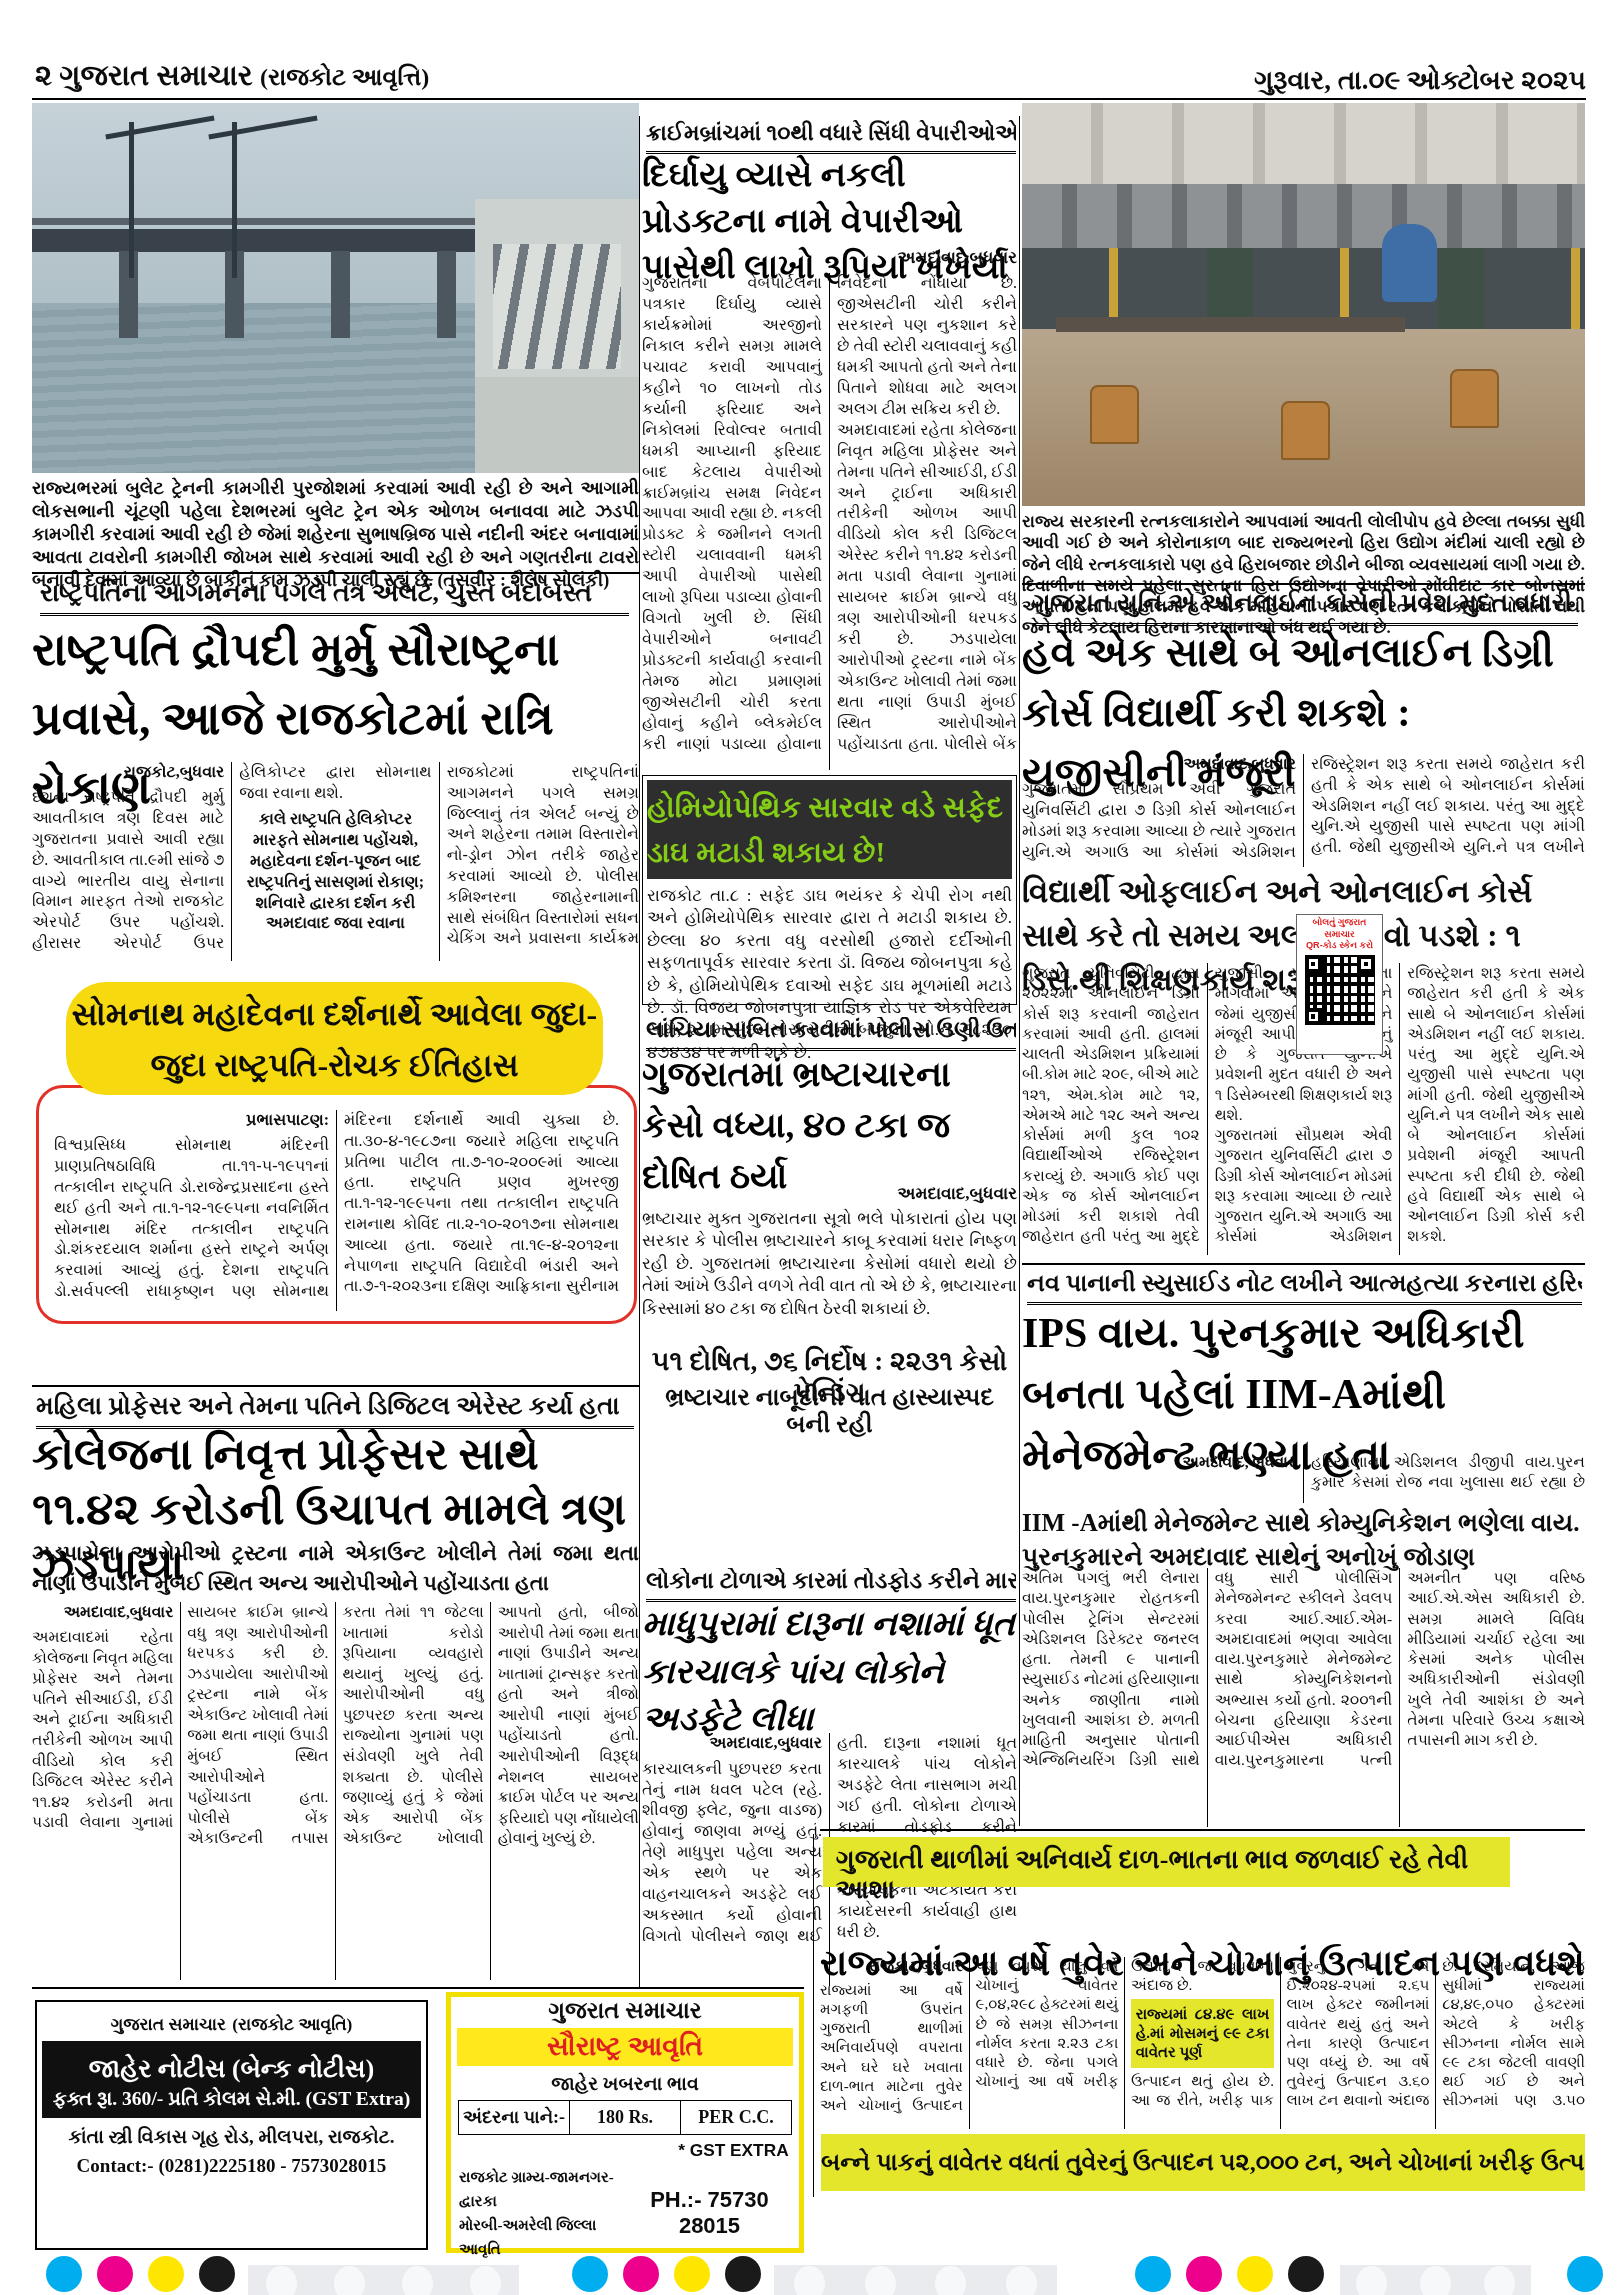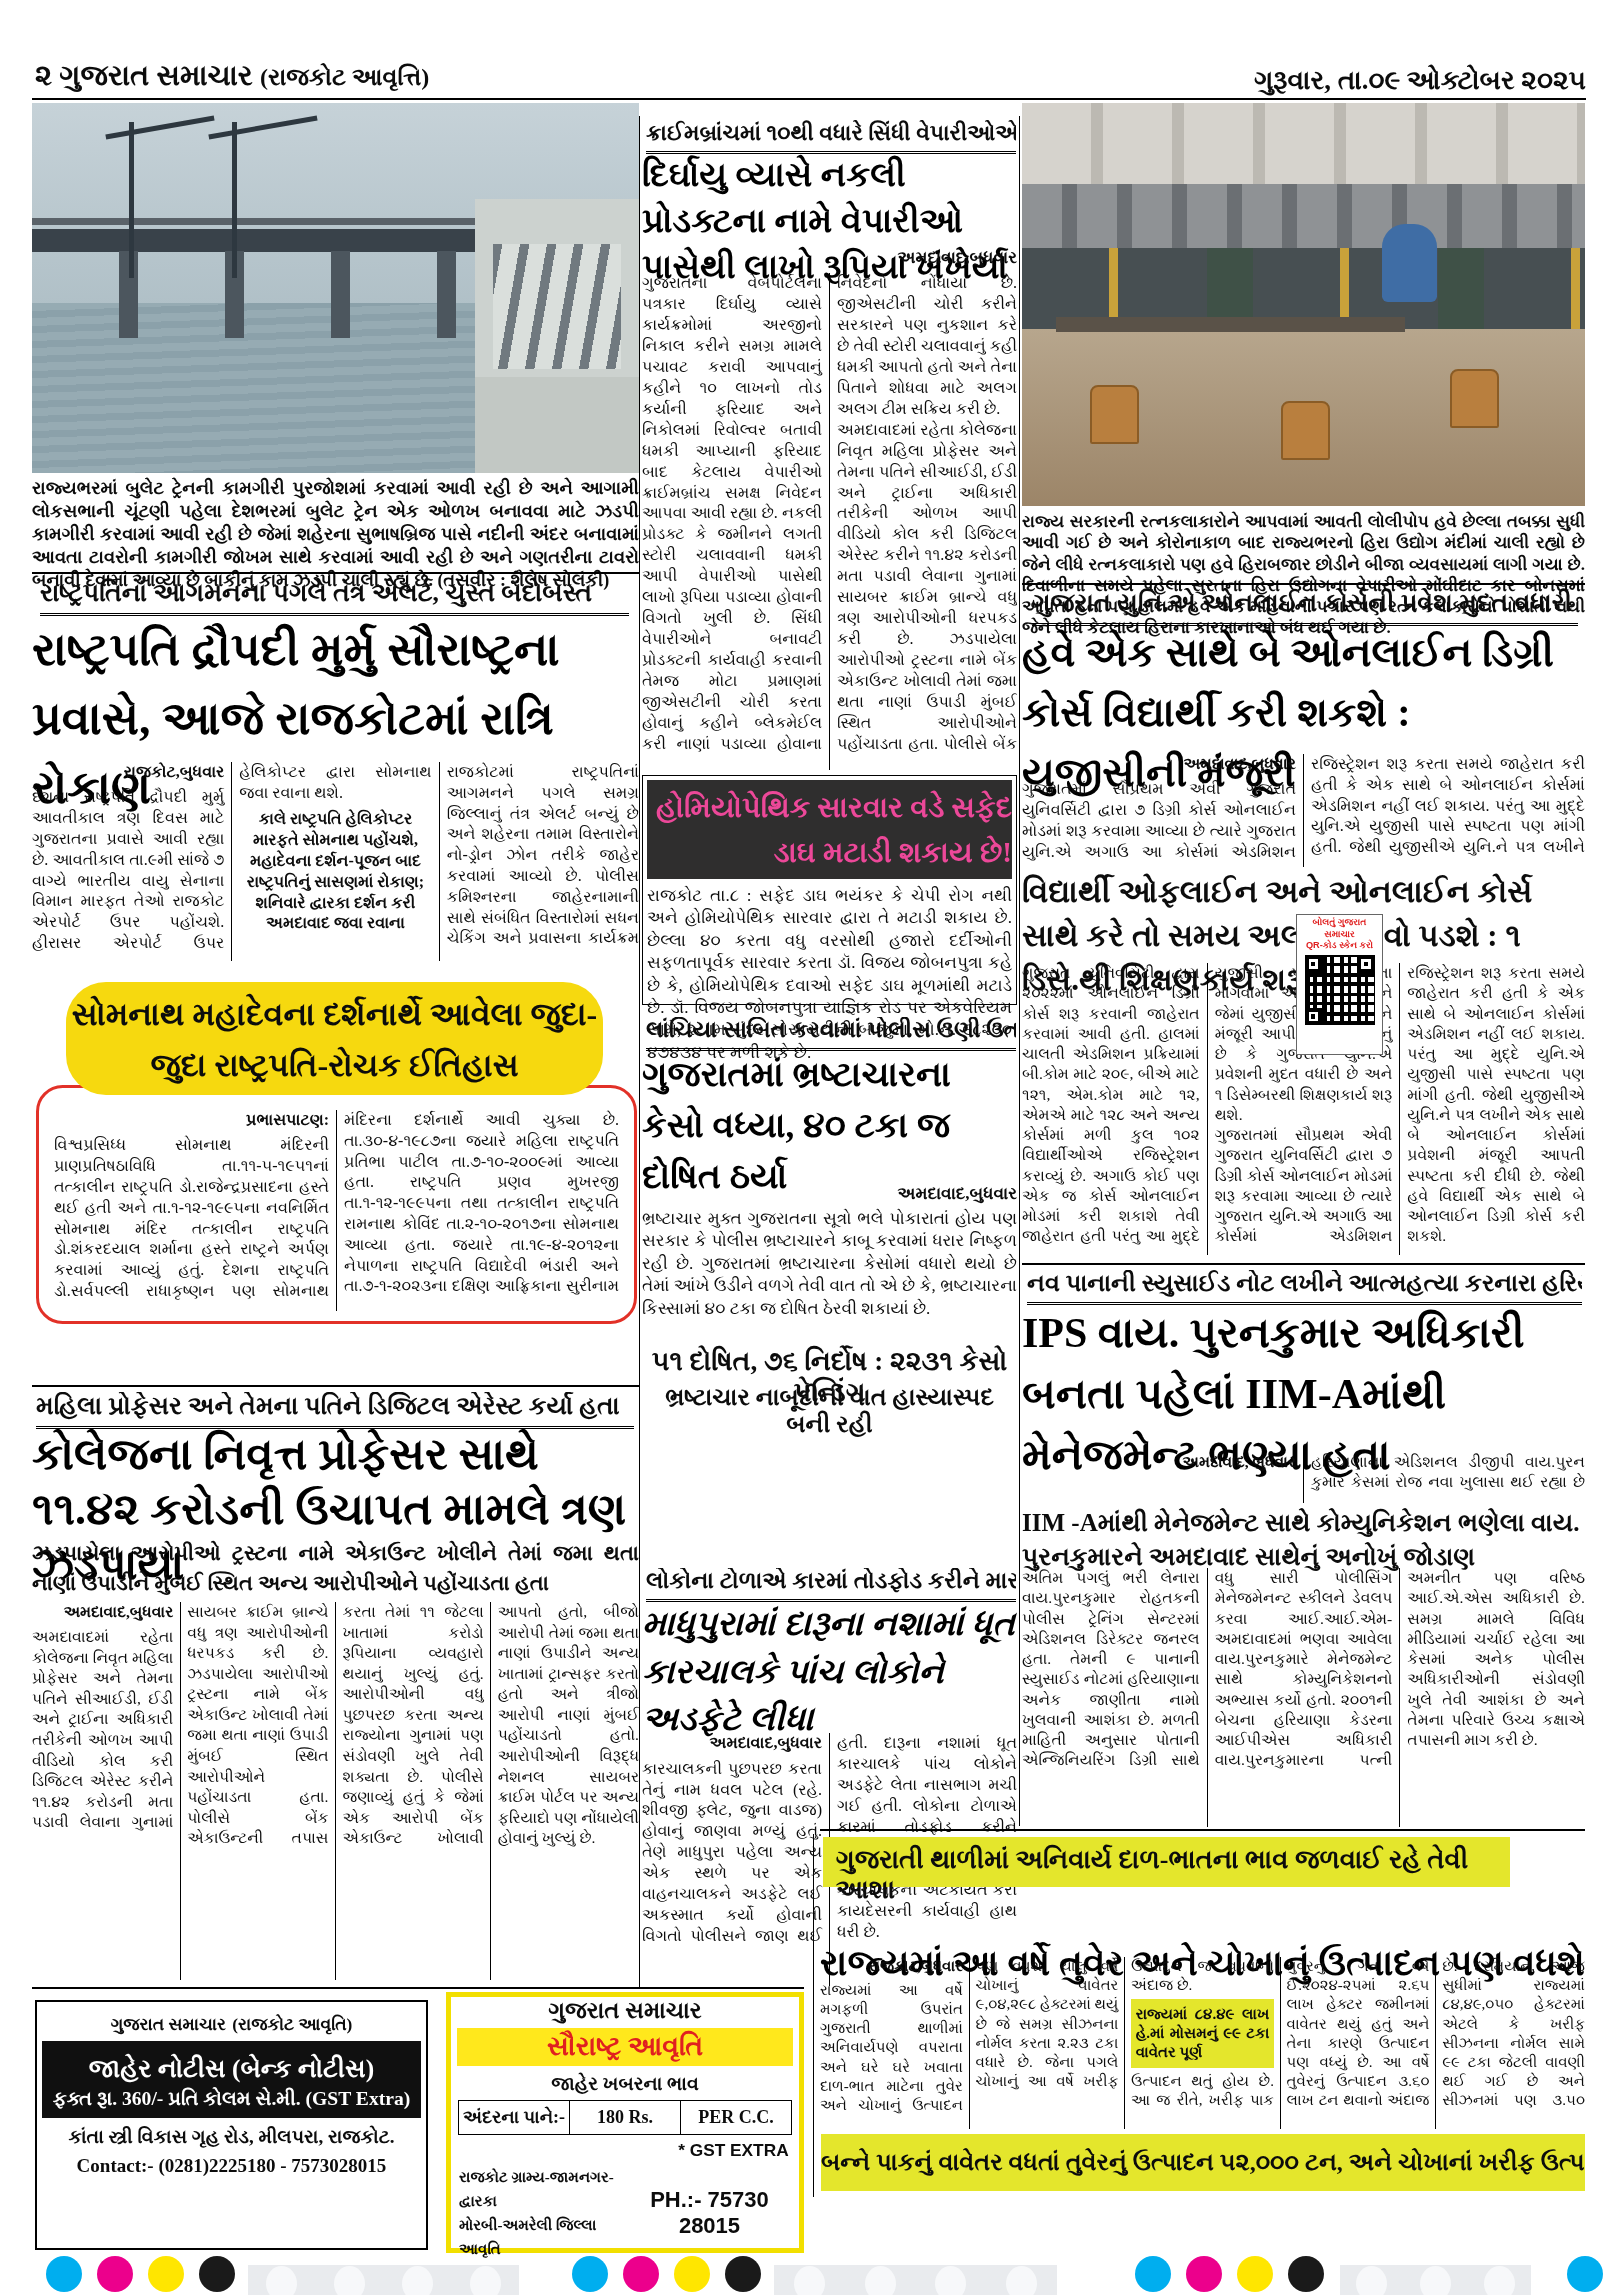--- a/index.html
+++ b/index.html
@@ -56,21 +56,21 @@
   #profKick{left:36px;top:1392px;width:598px;font-size:25px;}
   #profHead{left:32px;top:1427px;width:607px;height:107px;font-size:44px;line-height:1.25;}
   #profSub{left:32px;top:1539px;width:607px;height:60px;font-size:21px;line-height:1.42;font-weight:bold;}
   #profBody{left:32px;top:1602px;width:607px;height:378px;font-size:15.6px;line-height:1.32;}
   
   #fraudKick{left:646px;top:120px;width:370px;font-size:22px;}
   #fraudHead{left:642px;top:152px;width:375px;height:92px;font-size:34px;line-height:1.35;}
   #fraudDl{left:642px;top:248px;width:375px;font-size:17px;font-weight:bold;text-align:right;}
   #fraudBody{left:642px;top:273px;width:375px;height:497px;font-size:16px;line-height:1.31;}
   #homeoWrap{left:642px;top:775px;width:375px;height:230px;border:1.7px solid #000;box-sizing:border-box;padding:4px;}
-  #homeoTitle{background:#2f2e2e;color:#ec4899;text-align:right;font-size:29px;font-weight:bold;line-height:1.55;padding:4.6px 0;}
+  #homeoTitle{background:#2f2e2e;color:#84cc16;text-align:left;font-size:29px;font-weight:bold;line-height:1.55;padding:4.6px 0;}
   #homeoBody{font-size:17px;line-height:1.32;padding-top:5.8px;}
   #corrKick{left:646px;top:1017px;width:370px;font-size:23px;}
   #corrHead{left:642px;top:1050px;width:375px;height:132px;font-size:35px;line-height:1.45;}
   #corrDl{left:642px;top:1184px;width:375px;font-size:17px;font-weight:bold;text-align:right;}
   #corrIntro{left:642px;top:1208px;width:375px;height:135px;font-size:17px;line-height:1.32;}
   #corrSub1{left:642px;top:1346px;width:375px;font-size:27px;font-weight:bold;text-align:center;}
   #corrSub2{left:642px;top:1384px;width:375px;font-size:24px;font-weight:bold;text-align:center;}
   #corrBody{left:642px;top:1418px;width:375px;height:139px;font-size:16px;line-height:1.3;}
   #madhKick{left:646px;top:1568px;width:370px;font-size:23px;}
   #madhHead{left:642px;top:1600px;width:375px;height:126px;font-size:34px;line-height:1.4;font-style:italic;}

